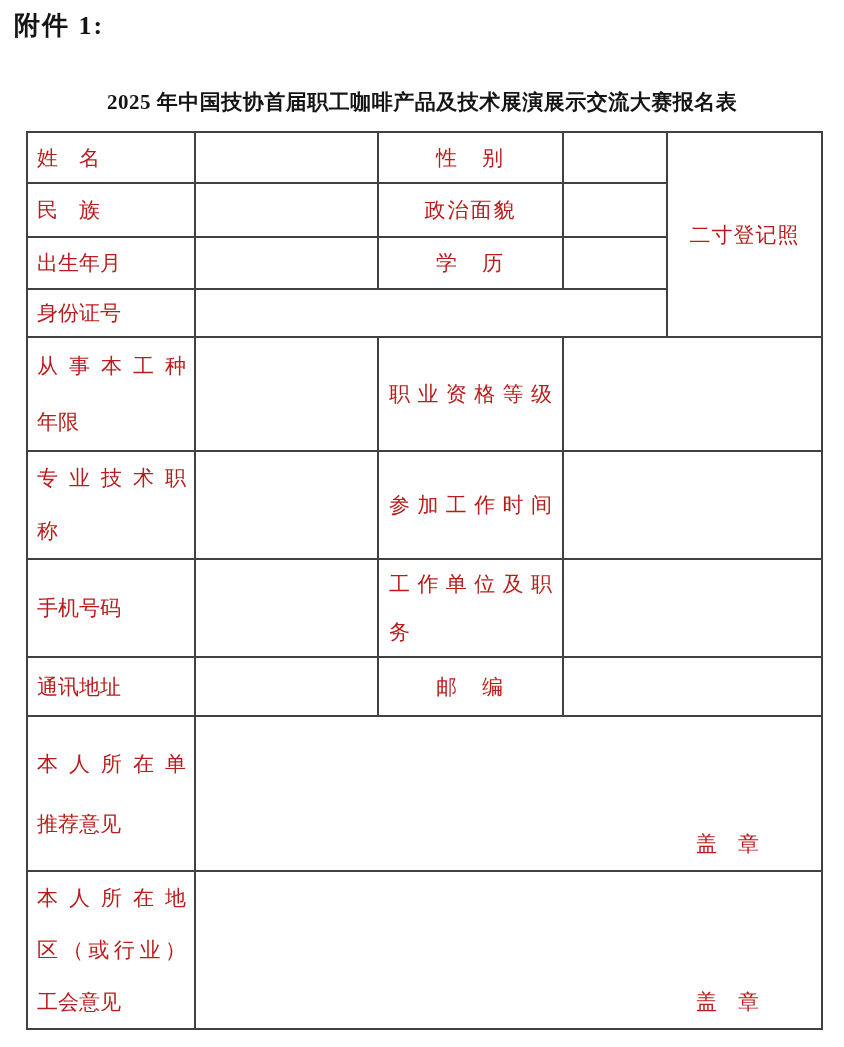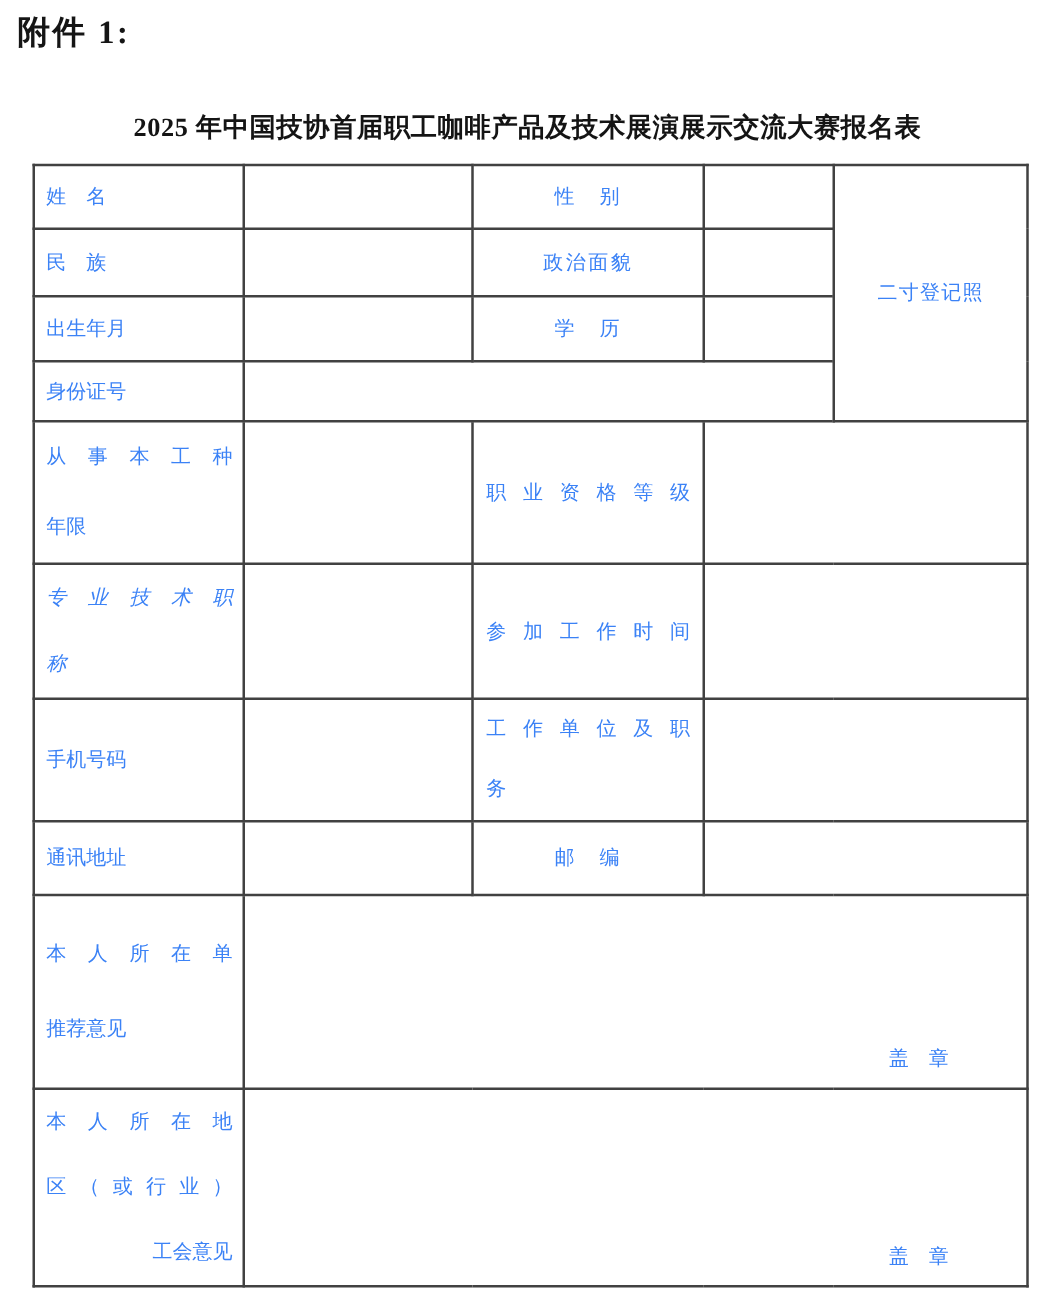--- a/index.html
+++ b/index.html
@@ -14,34 +14,34 @@
   }
   .title{
     position:absolute;top:88px;left:0;width:844px;text-align:center;
     font-size:21px;font-weight:700;color:#141414;letter-spacing:0.5px;
   }
   table.form{
     position:absolute;left:26px;top:131px;width:795px;
     border-collapse:collapse;table-layout:fixed;
   }
   td{
-    border:2px solid #414141;padding:0;font-size:16px;color:#3b82f6;
+    border:2px solid #414141;padding:0;font-size:21px;color:#b91c1c;
     vertical-align:middle;overflow:hidden;
   }
   td.lbl{text-align:left;padding:0 8px 0 9px;}
   td.ctr{text-align:center;letter-spacing:2px;}
   td.fill{text-align:justify;text-align-last:justify;padding:0 10px;border-radius:10px;}
   td.mlfill{padding:0 10px;margin-left:40px;}
   .j{text-align:justify;text-align-last:justify;}
   .l{text-align:left;}
   .lh56 div{line-height:56px;}
-  .lh53 div{line-height:53px;font-style:italic;}
+  .lh53 div{line-height:53px;}
   .lh48 div{line-height:48px;}
   .lh60 div{line-height:60px;font-family:Liberation Serif, serif;}
-  .lh52 div{line-height:52px;text-align:right;}
+  .lh52 div{line-height:52px;}
   td.photo{text-align:center;vertical-align:middle;letter-spacing:1px;}
   td.sealcell{vertical-align:bottom;text-align:right;padding:0 62px 12px 0;}
 </style>
 </head>
 <body>
 
 <div class="attachment">附件 1:</div>
 <div class="title">2025 年中国技协首届职工咖啡产品及技术展演展示交流大赛报名表</div>
 
 <table class="form">

